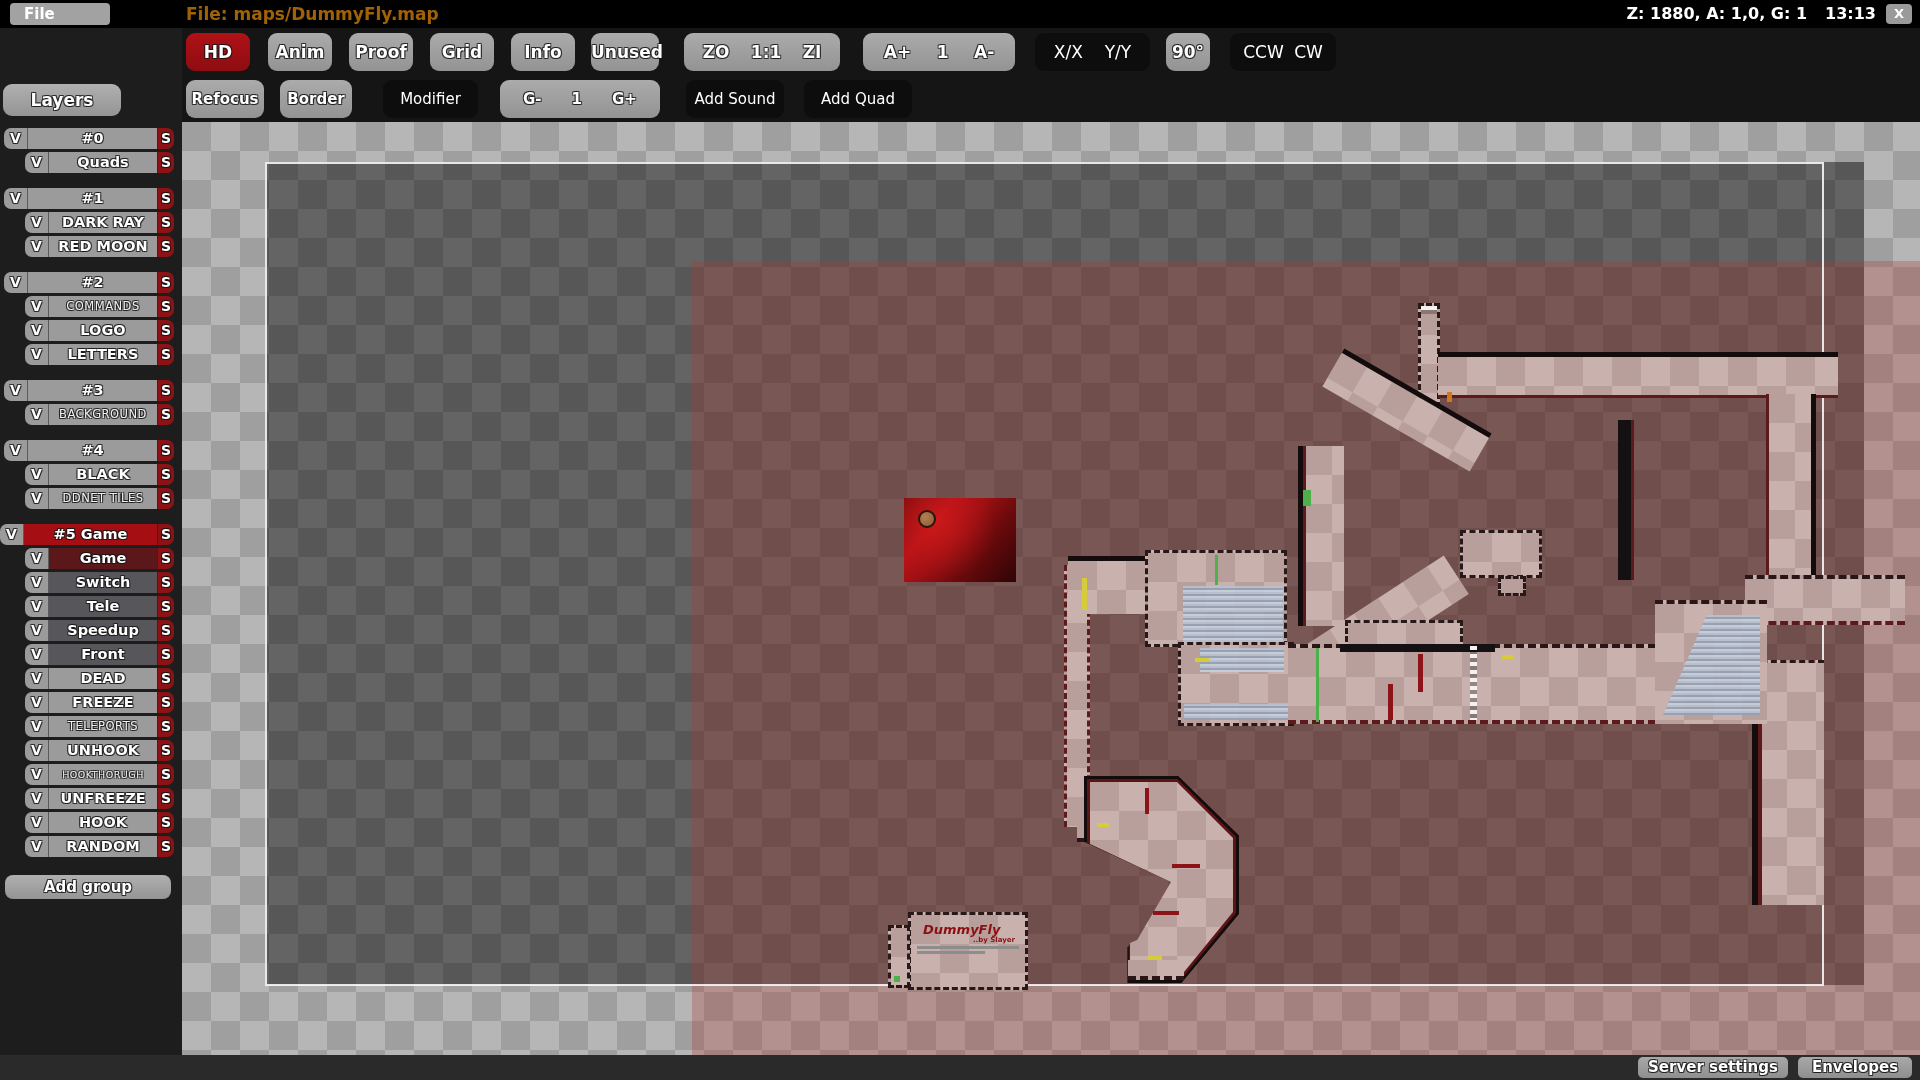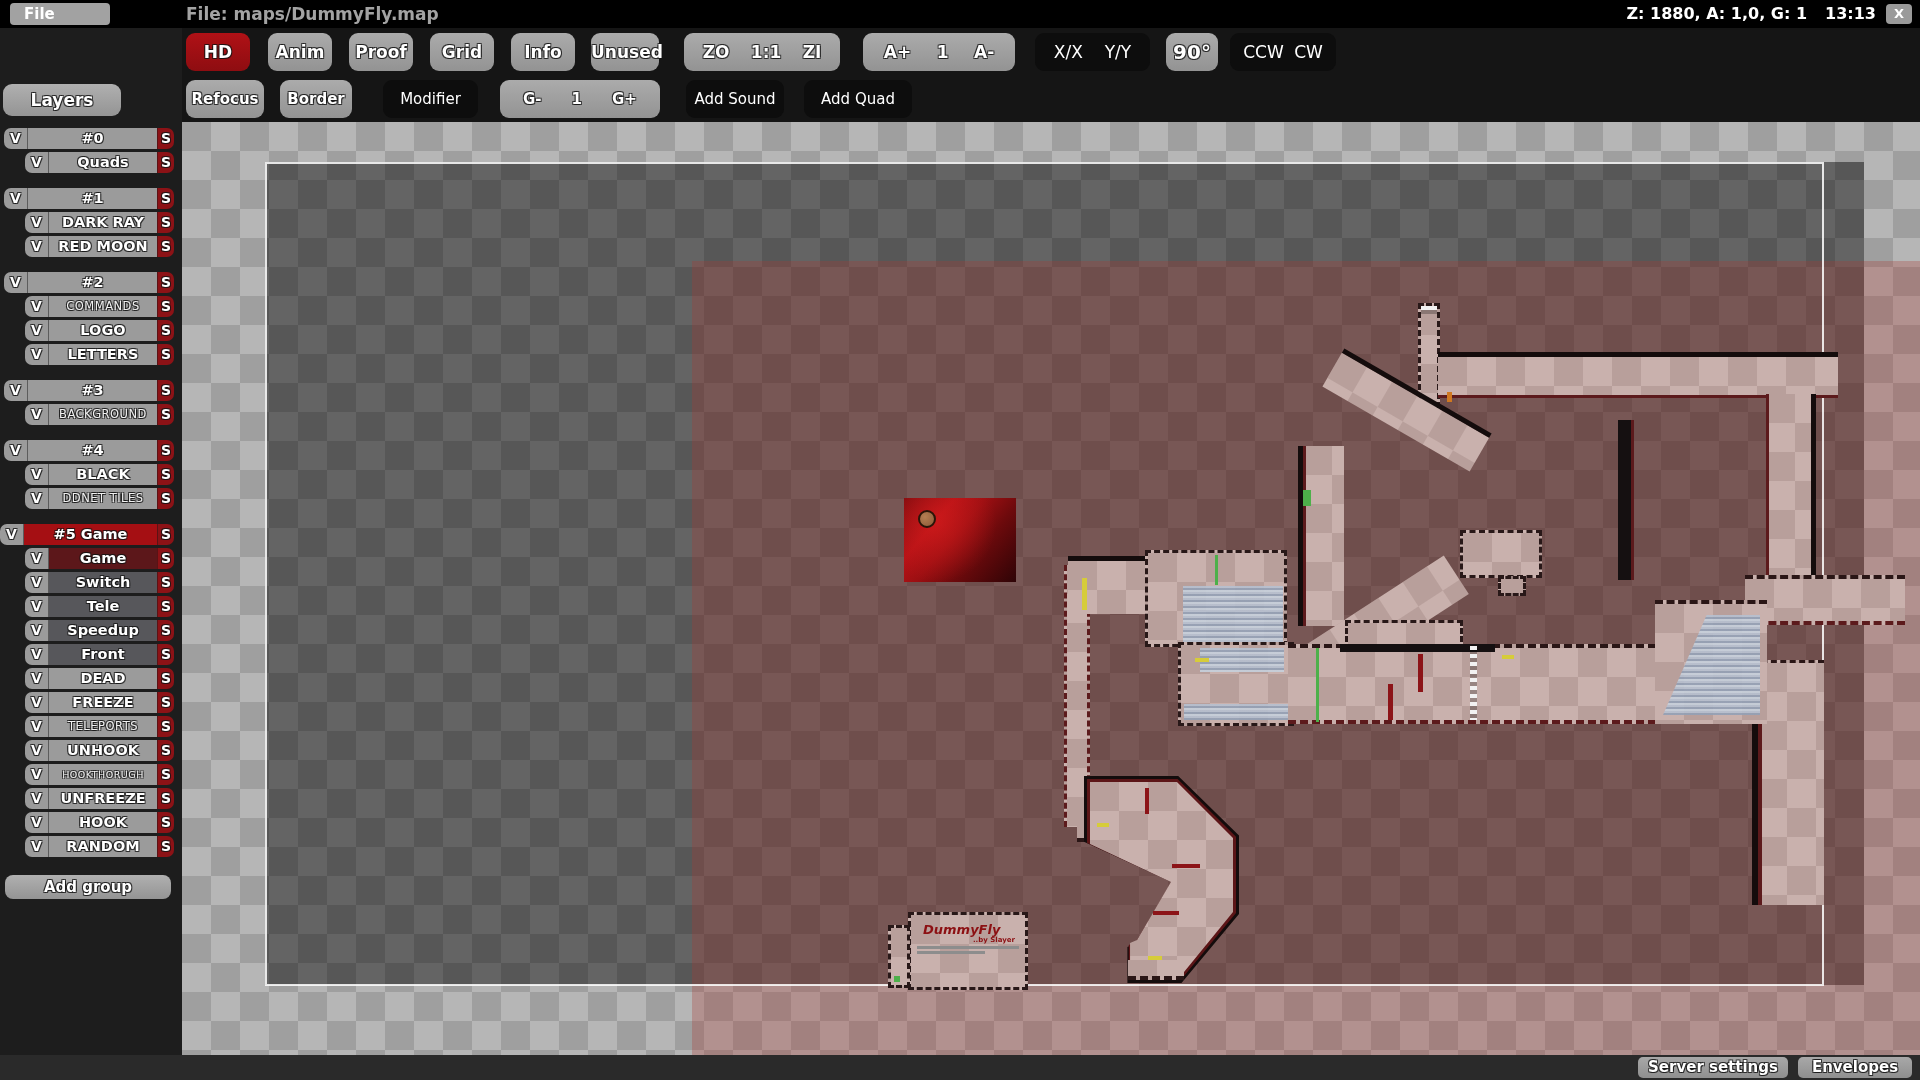--- a/index.html
+++ b/index.html
@@ -6,21 +6,21 @@
   html,body { width:1920px; height:1080px; overflow:hidden; background:#191919;
               font-family:"DejaVu Sans","Liberation Sans",sans-serif; }
   .abs { position:absolute; }
   .ol { text-shadow:-1px -1px 0 rgba(20,20,20,.75), 1px -1px 0 rgba(20,20,20,.75),
                     -1px 1px 0 rgba(20,20,20,.75), 1px 1px 0 rgba(20,20,20,.75); }
   
   #topbar { position:absolute; left:0; top:0; width:1920px; height:28px; background:#000; z-index:50; }
   #file-btn { position:absolute; left:10px; top:3px; width:100px; height:22px; background:#a2a2a2;
               border-radius:4px; color:#fff; font-weight:bold; font-size:15px; line-height:22px; padding-left:14px; }
   #map-title { position:absolute; left:186px; top:0; height:28px; line-height:28px;
-               color:#a3a3a3; font-weight:bold; font-size:17px; }
+               color:#a16207; font-weight:bold; font-size:17px; }
   #top-info { position:absolute; right:44px; top:0; height:28px; line-height:28px; color:#fff;
               font-weight:bold; font-size:16px; }
   #top-info .clock { margin-left:18px; }
   #close-btn { position:absolute; right:8px; top:4px; width:26px; height:20px; background:#9a9a9a;
                border-radius:4px; color:#fff; font-weight:bold; font-size:13px; text-align:center; line-height:20px; }
   
   #toolbar-zone { position:absolute; left:0; top:28px; width:1920px; height:94px; background:#151515; z-index:40; }
   .tbtn { position:absolute; top:0; height:38px; border-radius:9px; background:linear-gradient(#ababab,#939393);
           color:#fff; font-weight:bold; font-size:17px; text-align:center; line-height:38px; }
   .tbtn.active { background:linear-gradient(#b01116,#8e0d11); }
@@ -100,21 +100,21 @@
     </div>
     <div class="tbtn grp ol" style="left:863px;width:152px">
       <span>A+</span>
       <span>1</span>
       <span>A-</span>
     </div>
     <div class="tbtn grp dark" style="left:1035px;width:115px">
       <span>X/X</span>
       <span>Y/Y</span>
     </div>
-    <div class="tbtn ol" style="left:1166px;width:52px;font-size:20px">90°</div>
+    <div class="tbtn ol" style="left:1166px;width:44px;font-size:17px">90°</div>
     <div class="tbtn grp dark" style="left:1230px;width:106px">
       <span>CCW</span>
       <span>CW</span>
     </div>
   </div>
 
   <div class="abs" style="left:0;top:52px;width:1920px;height:38px">
     <div class="tbtn ol" style="left:186px;width:78px;font-size:15px">Refocus</div>
     <div class="tbtn ol" style="left:280px;width:72px;font-size:15px">Border</div>
     <div class="tbtn dark" style="left:383px;width:95px;font-size:15px">Modifier</div>

